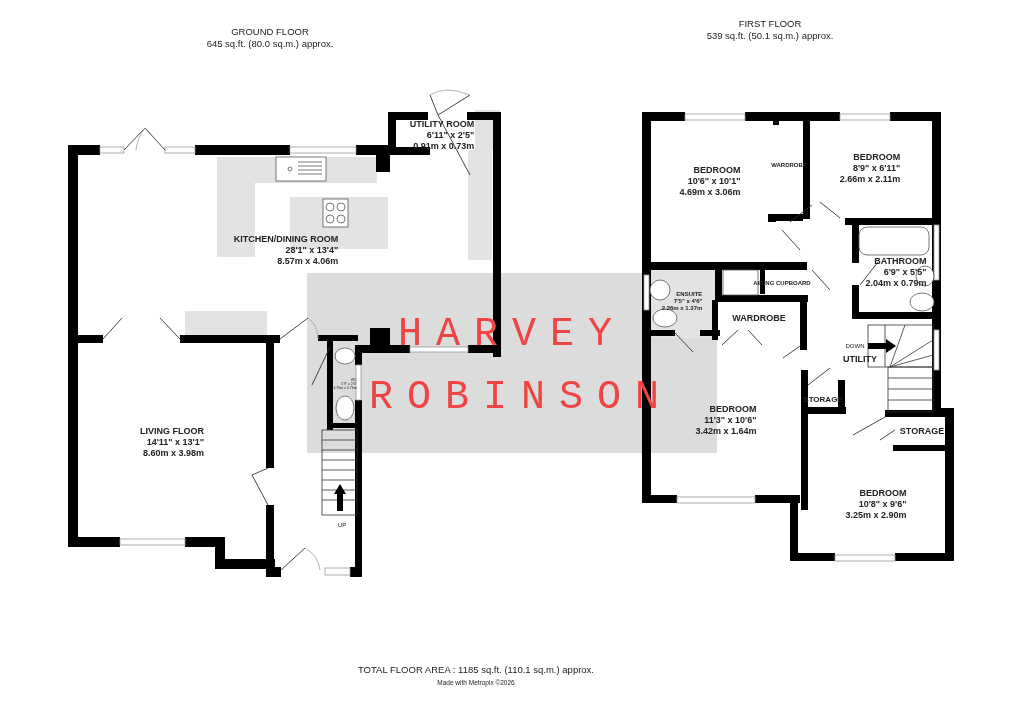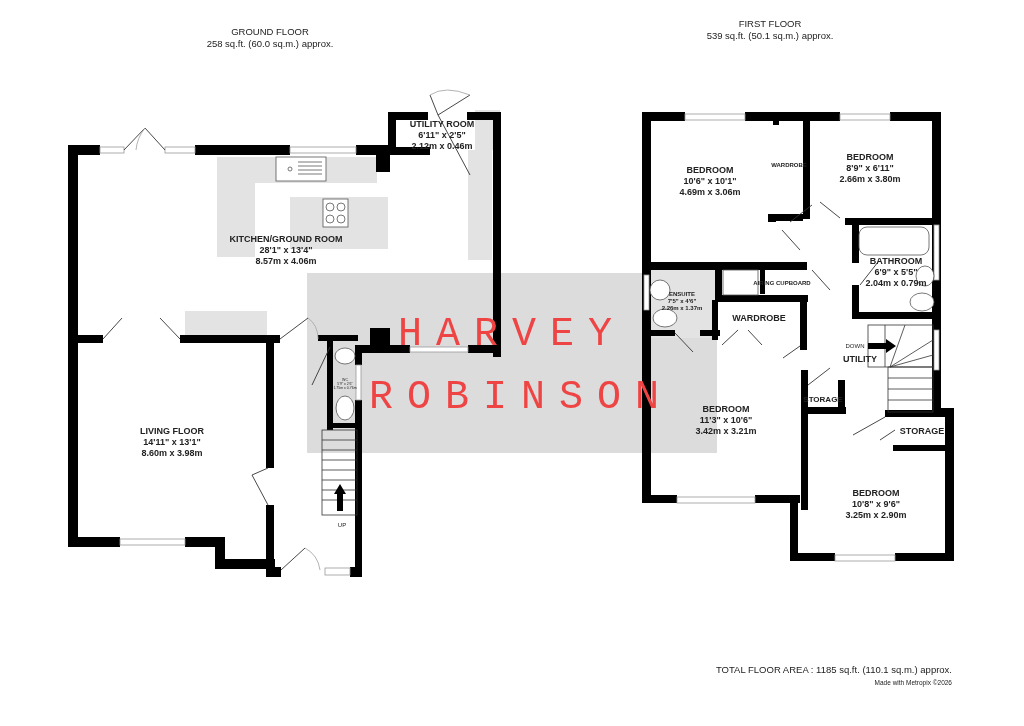--- a/index.html
+++ b/index.html
@@ -1,23 +1,23 @@
 <!DOCTYPE html>
 <html><head>
 <meta charset="utf-8">
 <style>
   html, body { margin:0; padding:0; background:#ffffff; }
   body { width:1024px; height:726px; position:relative; overflow:hidden; font-family:"Liberation Sans", sans-serif; color:#222; }
   svg { position:absolute; left:0; top:0; }
   .hdr { position:absolute; text-align:center; font-size:9.5px; line-height:12px; color:#222; }
-  .lbl { position:absolute; text-align:center; font-weight:bold; font-size:9px; line-height:11px; color:#222; white-space:nowrap; transform:translateX(-50%); }
+  .lbl { position:absolute; text-align:right; font-weight:bold; font-size:9px; line-height:11px; color:#222; white-space:nowrap; transform:translateX(-50%); }
   .lbl .n { display:block; }
   .small { font-size:6px; line-height:7px; }
   .tiny { font-size:3.5px; line-height:4px; font-weight:normal; }
-  .footer { position:absolute; left:0; width:952px; text-align:right; color:#222; }
+  .footer { position:absolute; left:0; width:952px; text-align:center; color:#222; }
   .wm { position:absolute; color:#ef4444; font-weight:normal; letter-spacing:14px; font-size:40px; line-height:60px; white-space:nowrap; transform:translateX(-50%);font-family:Liberation Mono, monospace; }
 </style>
 </head>
 <body>
 
 <svg width="1024" height="726" viewBox="0 0 1024 726">
 
   <rect x="307" y="273" width="410" height="180" fill="#dcdcdc"></rect>
 
   <g>
@@ -220,34 +220,34 @@
       <line x1="880" y1="440" x2="895" y2="430"></line>
     </g>
   </g>
 </svg>
 
 <div class="wm" style="left:512px; top:305px;">HARVEY</div>
 <div class="wm" style="left:505px; top:368px;margin-left:16px;">ROBINSON</div>
 
 <div class="hdr" style="left:180px; top:26px; width:180px;">
   <div>GROUND FLOOR</div>
-  <div>258 sq.ft. (60.0 sq.m.) approx.</div>
+  <div>645 sq.ft. (80.0 sq.m.) approx.</div>
 </div>
 <div class="hdr" style="left:680px; top:18px; width:180px;">
   <div>FIRST FLOOR</div>
   <div>539 sq.ft. (50.1 sq.m.) approx.</div>
 </div>
 
 <div class="lbl" style="left:442px; top:119px;">
   <span class="n">UTILITY ROOM</span>
   <span class="n">6'11"  x 2'5"</span>
-  <span class="n">2.12m  x 0.46m</span>
+  <span class="n">0.91m  x 0.73m</span>
 </div>
 <div class="lbl" style="left:286px; top:234px;">
-  <span class="n">KITCHEN/GROUND ROOM</span>
+  <span class="n">KITCHEN/DINING ROOM</span>
   <span class="n">28'1"  x 13'4"</span>
   <span class="n">8.57m  x 4.06m</span>
 </div>
 <div class="lbl" style="left:172px; top:426px;">
   <span class="n">LIVING FLOOR</span>
   <span class="n">14'11"  x 13'1"</span>
   <span class="n">8.60m  x 3.98m</span>
 </div>
 <div class="lbl tiny" style="left:345px; top:378px;">
   <span class="n">WC</span>
@@ -258,42 +258,42 @@
 
 <div class="lbl" style="left:710px; top:165px;">
   <span class="n">BEDROOM</span>
   <span class="n">10'6"  x 10'1"</span>
   <span class="n">4.69m  x 3.06m</span>
 </div>
 <div class="lbl small" style="left:789px; top:162px;">WARDROBE</div>
 <div class="lbl" style="left:870px; top:152px;">
   <span class="n">BEDROOM</span>
   <span class="n">8'9"  x 6'11"</span>
-  <span class="n">2.66m  x 3.80m</span>
+  <span class="n">2.66m  x 2.11m</span>
 </div>
 <div class="lbl" style="left:896px; top:256px;">
   <span class="n">BATHROOM</span>
   <span class="n">6'9"  x 5'5"</span>
   <span class="n">2.04m  x 0.79m</span>
 </div>
 <div class="lbl small" style="left:682px; top:291px;">
   <span class="n">ENSUITE</span>
   <span class="n">7'5"  x 4'6"</span>
   <span class="n">2.26m  x 1.37m</span>
 </div>
 <div class="lbl small" style="left:782px; top:280px;">AIRING CUPBOARD</div>
 <div class="lbl" style="left:759px; top:313px;">WARDROBE</div>
 <div class="lbl" style="left:860px; top:354px;">UTILITY</div>
 <div class="lbl" style="left:855px; top:341px; font-size:6px; font-weight:normal;">DOWN</div>
 <div class="lbl" style="left:823px; top:394px; font-size:8px;">STORAGE</div>
 <div class="lbl" style="left:922px; top:426px;">STORAGE</div>
 <div class="lbl" style="left:726px; top:404px;">
   <span class="n">BEDROOM</span>
   <span class="n">11'3"  x 10'6"</span>
-  <span class="n">3.42m  x 3.21m</span>
+  <span class="n">3.42m  x 1.64m</span>
 </div>
 <div class="lbl" style="left:876px; top:488px;">
   <span class="n">BEDROOM</span>
   <span class="n">10'8"  x 9'6"</span>
   <span class="n">3.25m  x 2.90m</span>
 </div>
 
 <div class="footer" style="top:664px; font-size:9.5px;">TOTAL FLOOR AREA : 1185 sq.ft. (110.1 sq.m.) approx.</div>
 <div class="footer" style="top:679px; font-size:6.5px;">Made with Metropix ©2026</div>
 

